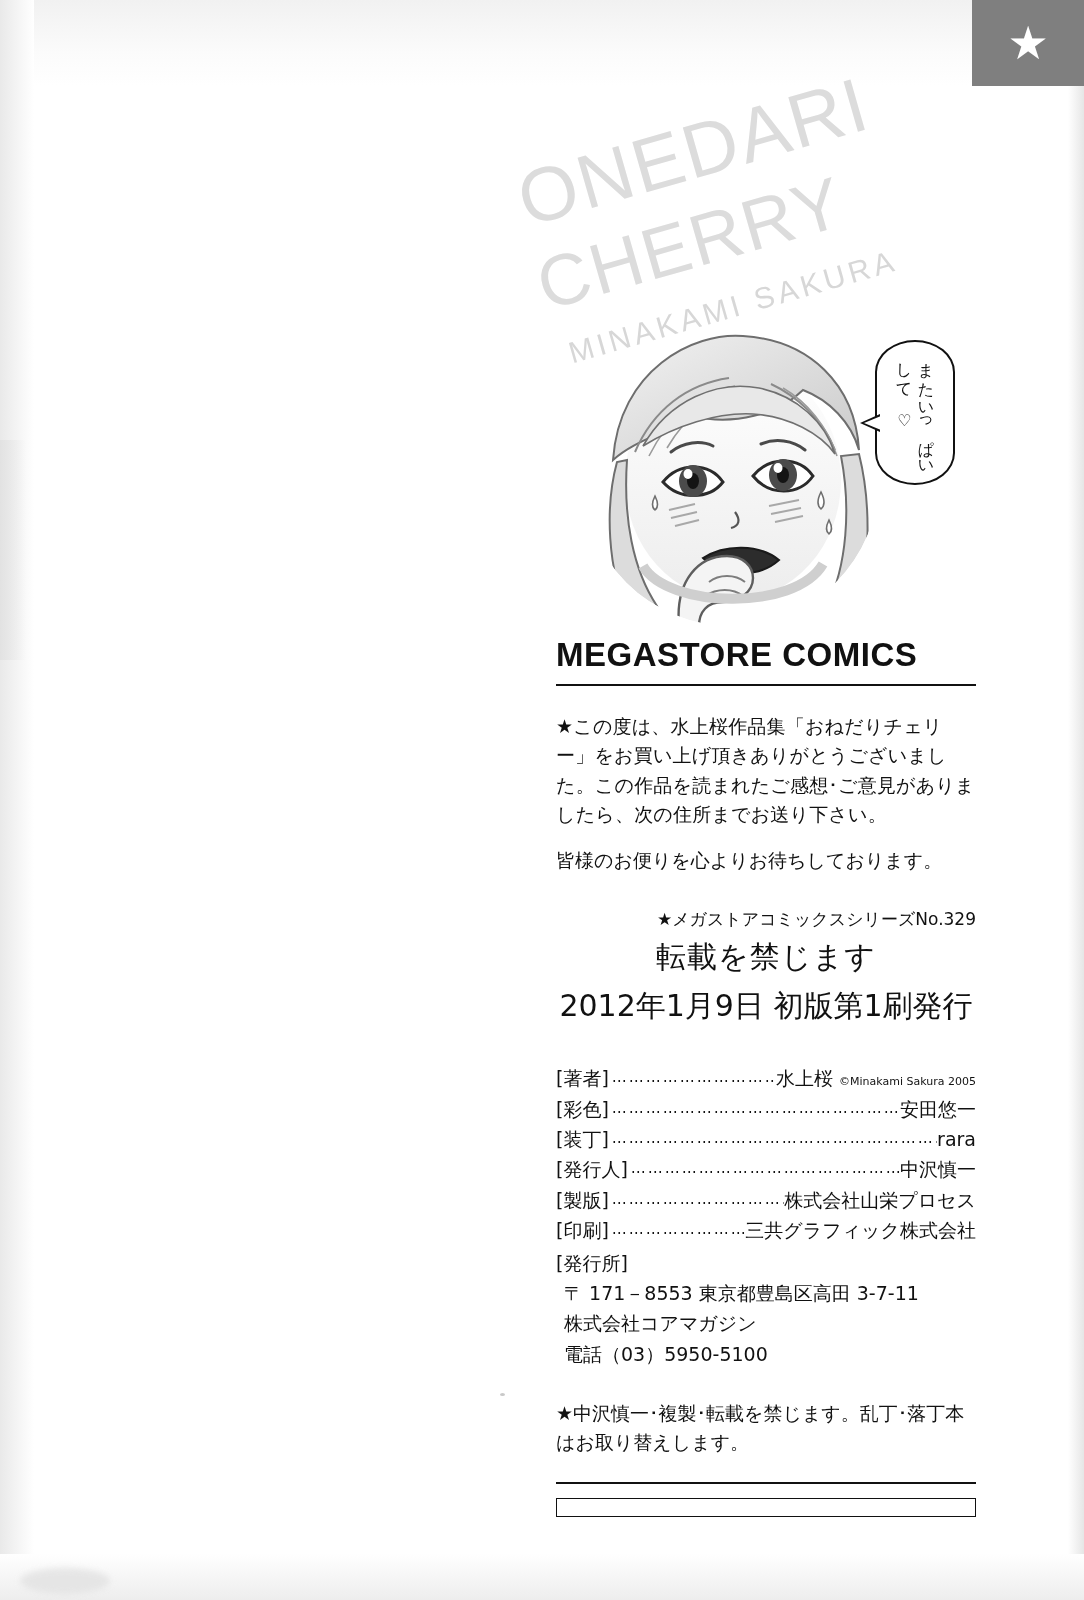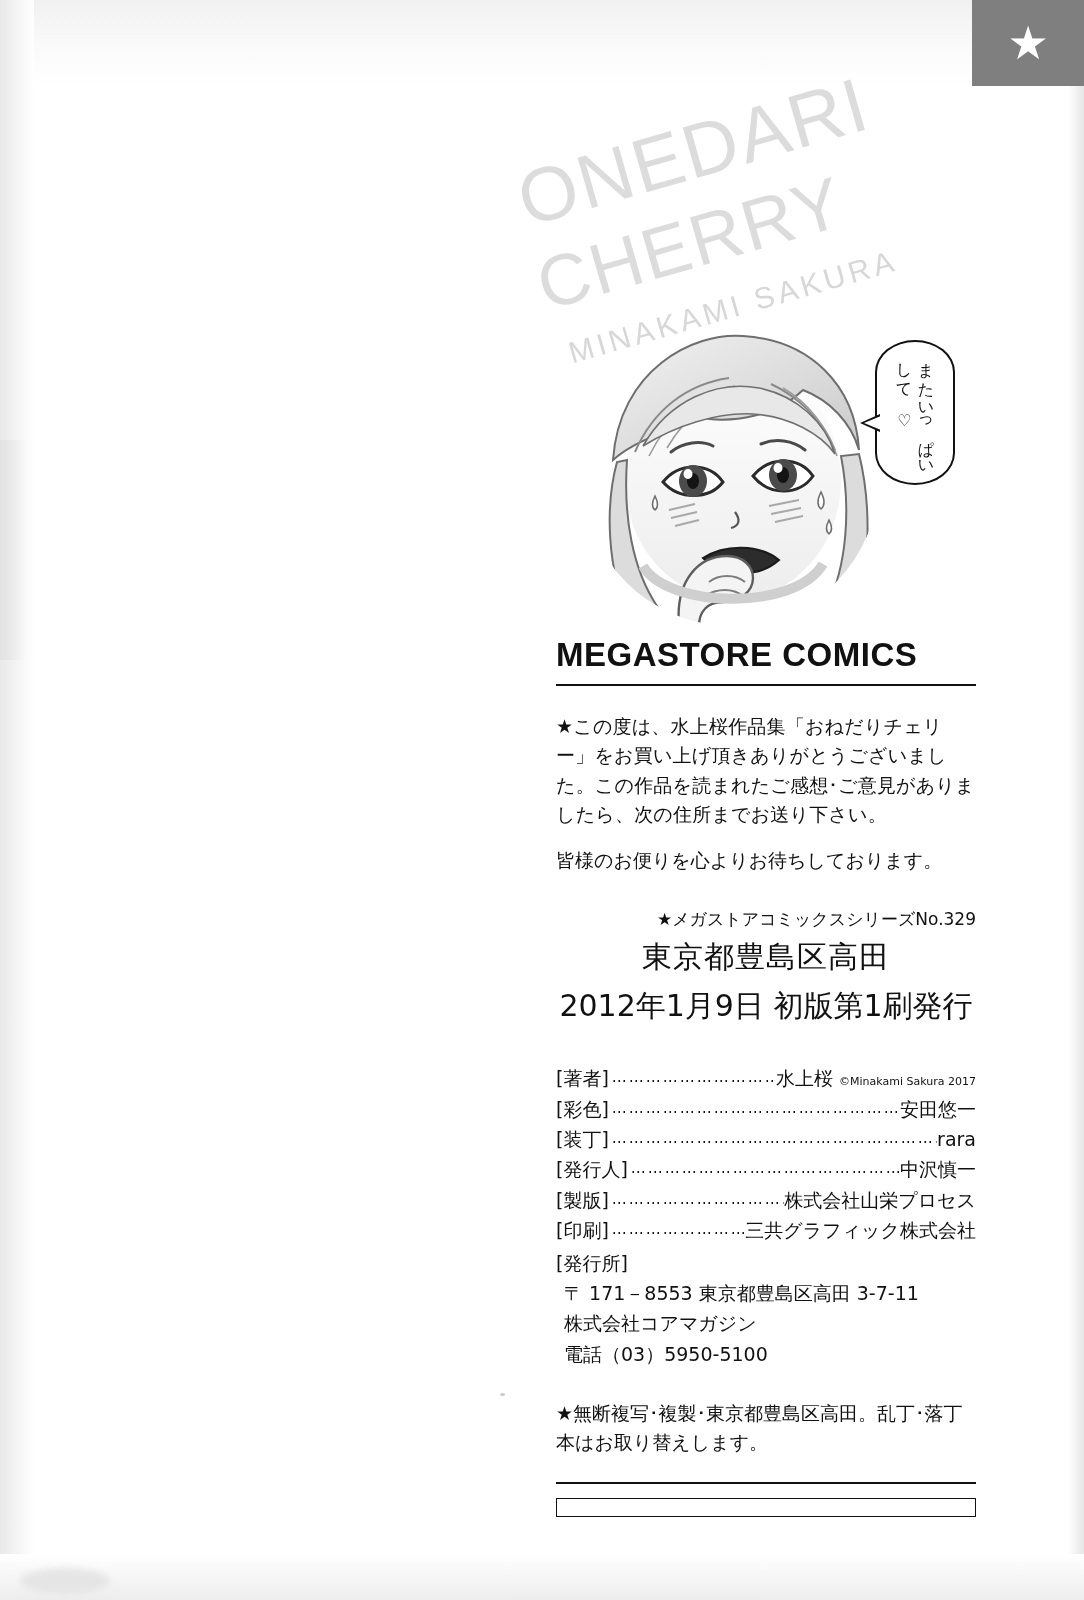--- a/index.html
+++ b/index.html
@@ -429,29 +429,29 @@
 
     <div class="brand">MEGASTORE COMICS</div>
     <div class="rule"></div>
 
     <div class="thanks">★この度は、水上桜作品集「おねだりチェリー」をお買い上げ頂きありがとうございました。この作品を読まれたご感想･ご意見がありましたら、次の住所までお送り下さい。</div>
 
 
     <div class="closing">皆様のお便りを心よりお待ちしております。</div>
 
     <div class="series-line">★メガストアコミックスシリーズNo.329</div>
-    <div class="book-title">東京都豊島区高田</div>
+    <div class="book-title">転載を禁じます</div>
     <div class="pubdate">2012年1月9日 初版第1刷発行</div>
 
     <div class="credits">
 
       <div class="credit-row">
         <span class="credit-label">[著者]</span>
         <span class="credit-dots">……………………………………………………</span>
-        <span class="credit-value"><span>水上桜</span> <span class="cc">©Minakami Sakura 2017</span></span>
+        <span class="credit-value"><span>水上桜</span> <span class="cc">©Minakami Sakura 2005</span></span>
       </div>
 
       <div class="credit-row">
         <span class="credit-label">[彩色]</span>
         <span class="credit-dots">……………………………………………………</span>
         <span class="credit-value">安田悠一</span>
       </div>
 
       <div class="credit-row">
         <span class="credit-label">[装丁]</span>
@@ -478,21 +478,21 @@
       </div>
 
       <div class="pub-block">
         <div>[発行所]</div>
         <div class="indent">〒 171－8553   東京都豊島区高田 3-7-11</div>
         <div class="indent">株式会社コアマガジン</div>
         <div class="indent">電話（03）5950-5100</div>
       </div>
     </div>
 
-    <div class="notice">★無断複写･複製･東京都豊島区高田。乱丁･落丁本はお取り替えします。</div>
+    <div class="notice">★中沢慎一･複製･転載を禁じます。乱丁･落丁本はお取り替えします。</div>
 
     <div class="rule2"></div>
 
     <div class="disclaimer-box">
       
       
       
     </div>
   </div>
 

